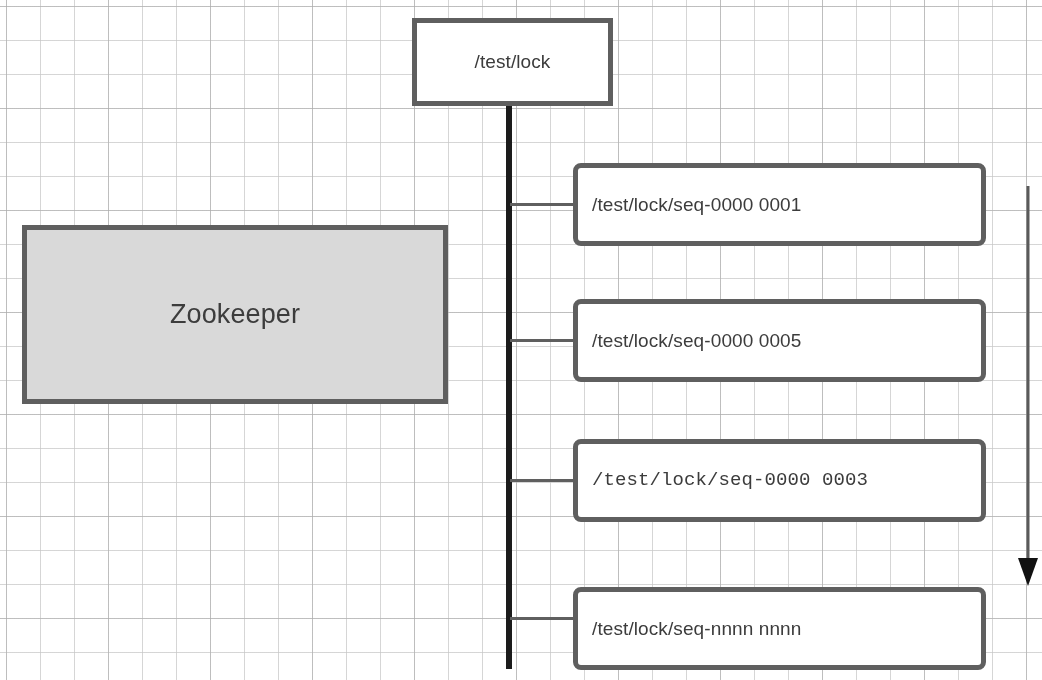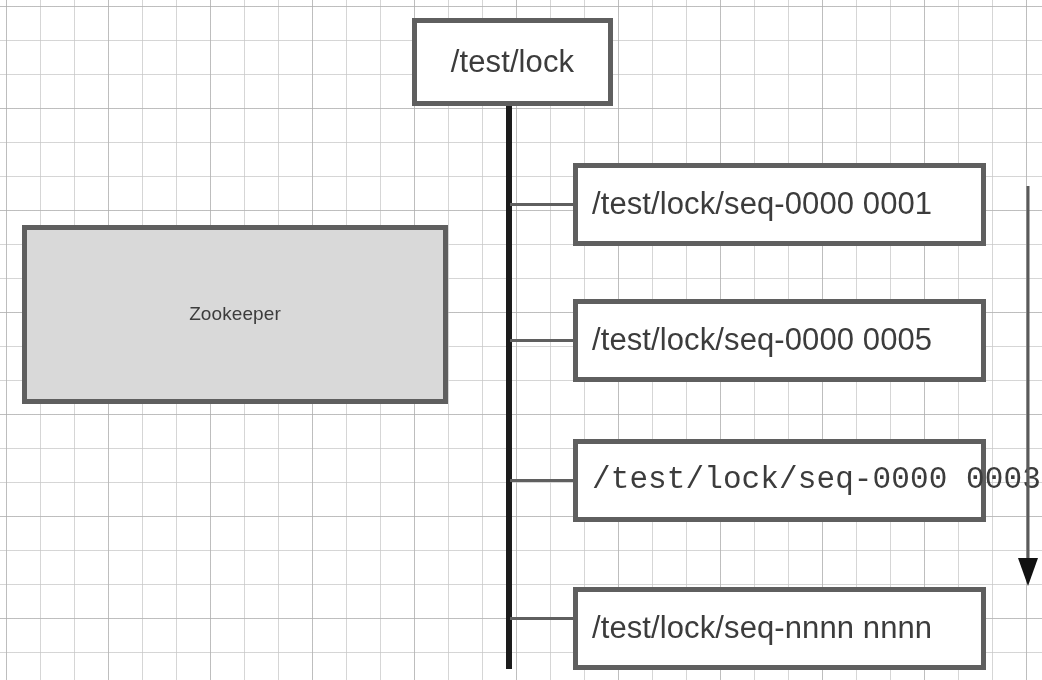--- a/index.html
+++ b/index.html
@@ -64,21 +64,21 @@
   .node-center {
     justify-content: center;
   }
 
   .node-left {
     justify-content: flex-start;
     padding-left: 14px;
   }
 
   .node-label {
-    font-size: 31px;
+    font-size: 19px;
     line-height: 1.25;
     letter-spacing: 0.1px;
     white-space: nowrap;
     color: #3c3c3c;
   }
 
   #root-node {
     left: 412px;
     top: 18px;
     width: 201px;
@@ -92,28 +92,29 @@
     height: 179px;
     background: #d9d9d9;
     border-width: 5px;
     flex-direction: column;
     justify-content: center;
     align-items: center;
     text-align: center;
   }
 
   #zookeeper-node .node-label {
-    font-size: 19px;
+    font-size: 27px;
     line-height: 1.3;
   }
 
   .seq-node {
     left: 573px;
     width: 413px;
     height: 83px;
+    border-radius: 8px;
   }
 
   #seq-node-1 { top: 163px; }
   #seq-node-2 { top: 299px; }
   #seq-node-3 { top: 439px; font-family: Liberation Mono, monospace; }
   #seq-node-4 { top: 587px; }
 
   
   #trunk {
     position: absolute;

